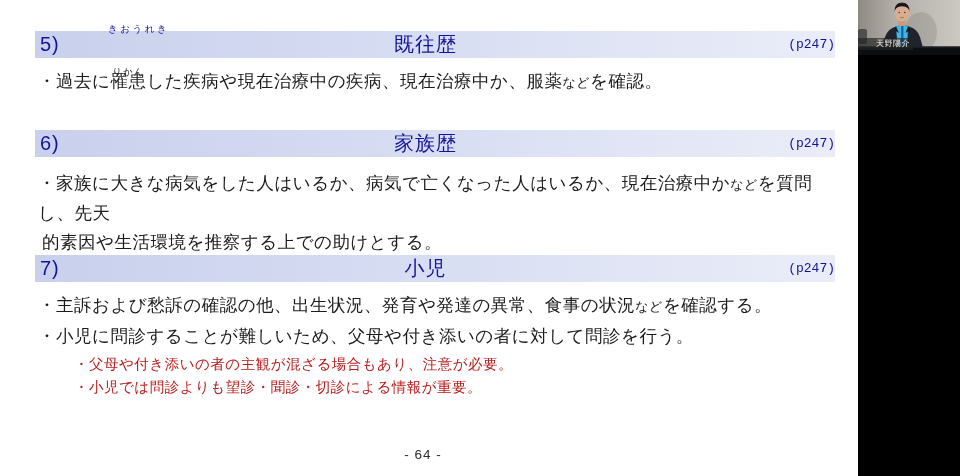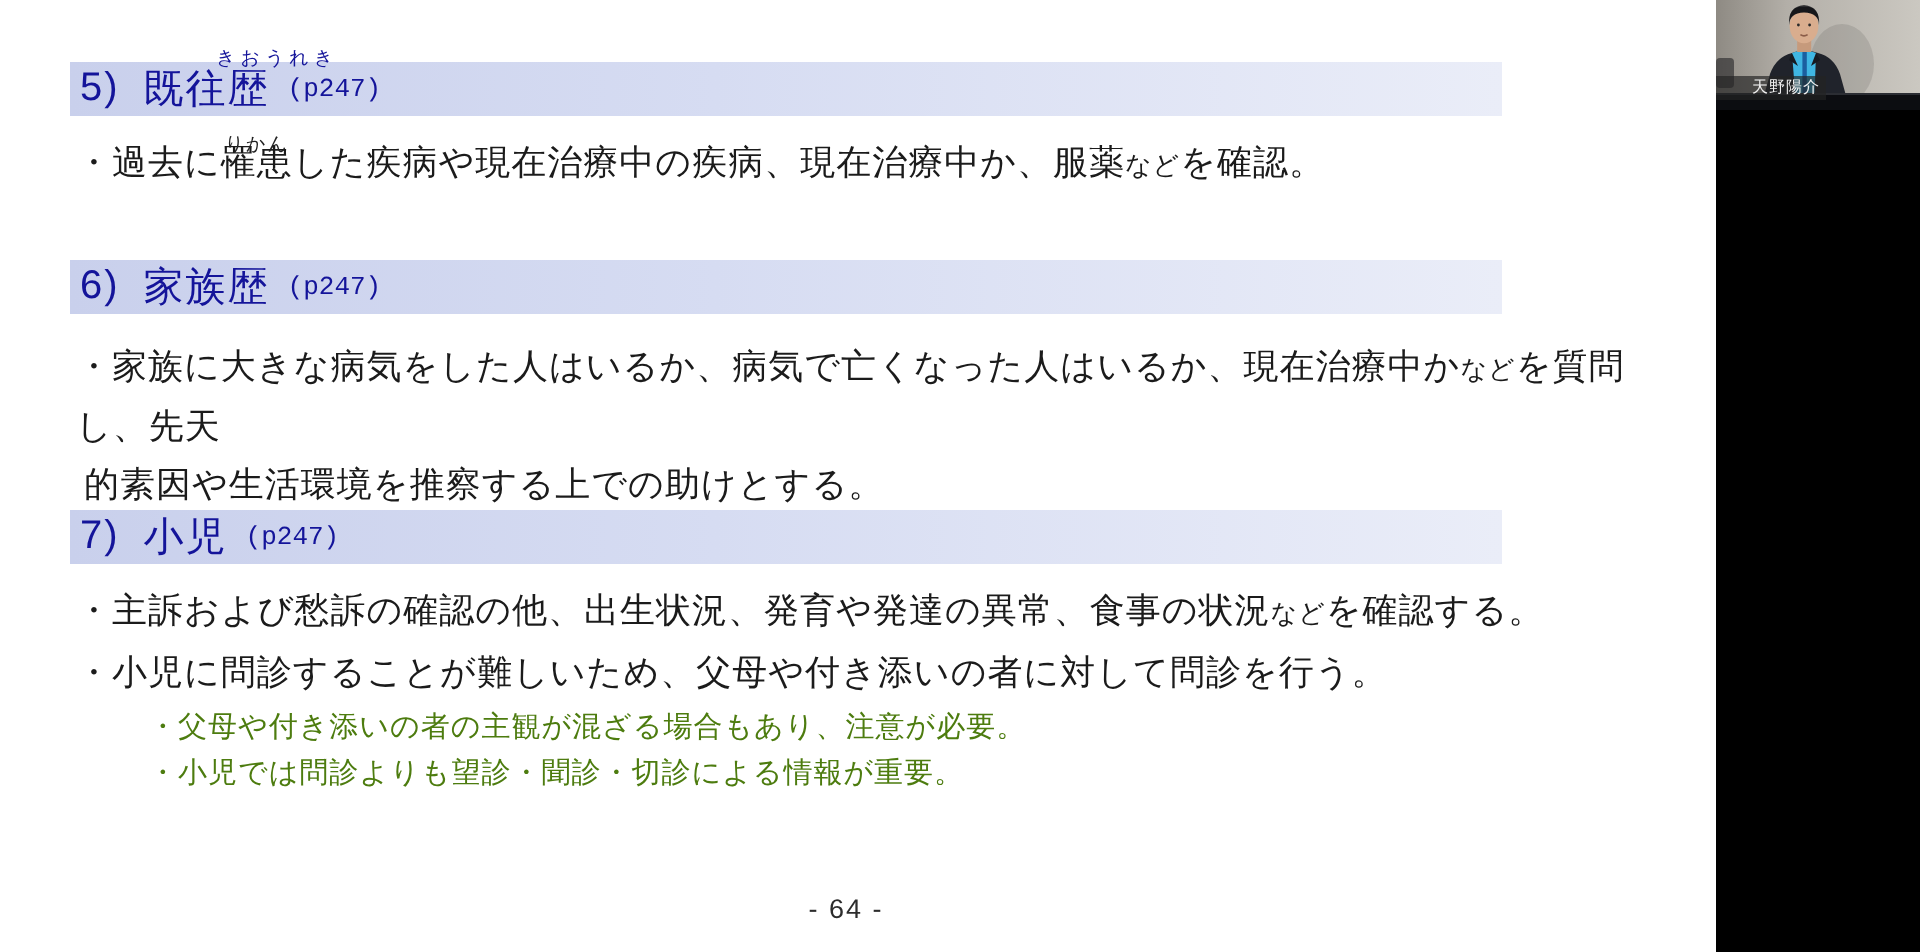--- a/index.html
+++ b/index.html
@@ -8,26 +8,26 @@
     font-family:"Liberation Sans","DejaVu Sans",sans-serif;
     -webkit-font-smoothing:antialiased;
   }
   .stage{position:relative;width:960px;height:476px;background:#000;}
 
   
   .slide{
     position:absolute;left:0;top:0;width:858px;height:476px;background:#ffffff;
   }
   .sec-header{
-    position:absolute;left:35px;width:716px;height:27px;
+    position:absolute;left:35px;width:800px;height:27px;
     background:linear-gradient(to right,#c9d0ec 0%,#d6dcf2 45%,#eaedf8 100%);
     display:flex;align-items:center;
     color:#14149a;
     font-size:20px;font-weight:500;letter-spacing:1px;
-    padding-left:5px;box-sizing:border-box;
+    padding-left:5px;box-sizing:border-box;justify-content:space-between;
   }
   .sec-header .num{margin-right:12px;}
   .sec-header .ref{margin-left:9px;font-size:13px;letter-spacing:0;font-family:Liberation Mono, monospace;}
   .furigana{
     position:absolute;left:73px;top:-8px;
     font-size:9.5px;letter-spacing:2.5px;color:#14149a;font-weight:400;
   }
   .hdr5{top:31px;}
   .hdr6{top:130px;}
   .hdr7{top:255px;}
@@ -38,21 +38,21 @@
     font-family:"Liberation Serif","DejaVu Serif",serif;
   }
   .bullet .small{font-size:13px;margin-top:40px;}
   .b5-1{top:70px;}
   .b6-1{top:169px;line-height:29px;}
   .b6-1 .cont{padding-left:4px;}
   .b7-1{top:294px;}
   .b7-2{top:325px;}
   .sub-bullet{
     position:absolute;left:74px;width:720px;
-    color:#4d7c0f;font-size:14.5px;line-height:20px;letter-spacing:0.5px;
+    color:#b91c1c;font-size:14.5px;line-height:20px;letter-spacing:0.5px;
     font-family:"Liberation Serif","DejaVu Serif",serif;
   }
   .sb1{top:354px;}
   .sb2{top:377px;}
 
   .rubywrap{position:relative;}
   .rubywrap .rt{
     position:absolute;left:50%;top:-9px;transform:translateX(-50%);
     font-size:9.5px;font-style:normal;letter-spacing:1px;color:#222;
     white-space:nowrap;font-family:Liberation Mono, monospace;

